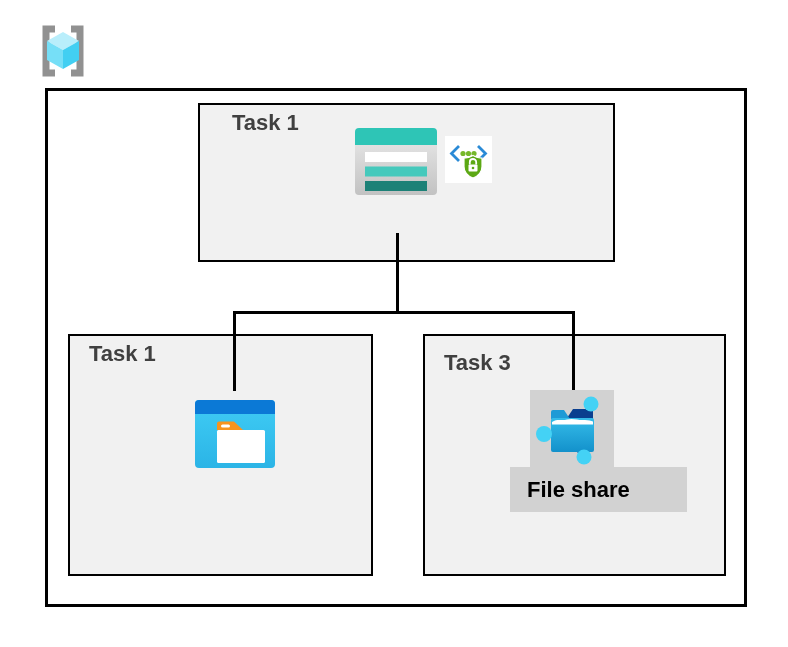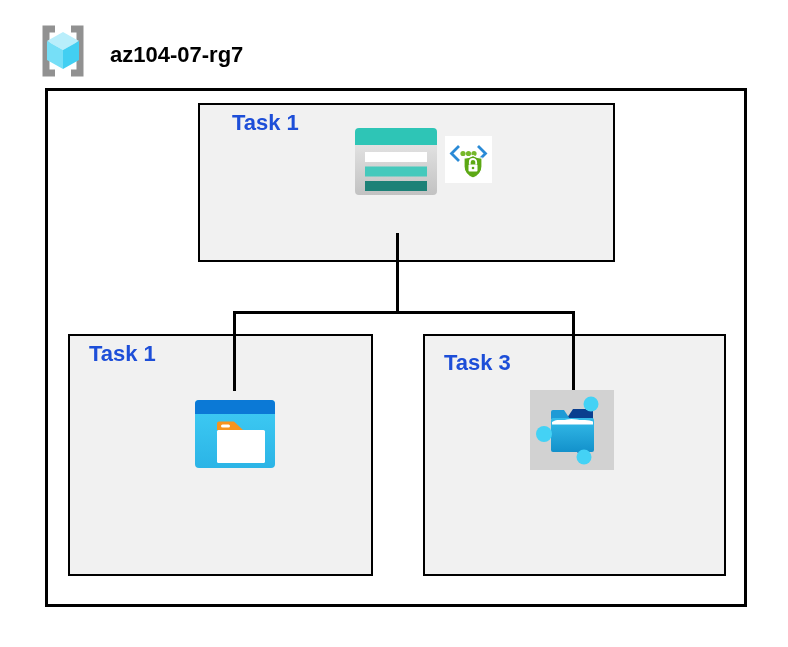--- a/index.html
+++ b/index.html
@@ -9,21 +9,21 @@
   }
   .abs { position:absolute; box-sizing:border-box; }
 
   
   .rg-title { font-size:22px; font-weight:700; color:#000; white-space:nowrap; }
 
   
   .outer-box { border:3px solid #000; background:#fff; }
   .task-box  { border:2.5px solid #000; background:#f1f1f1; }
 
-  .task-label { font-size:22px; font-weight:700; color:#1d4ed8; white-space:nowrap; }
+  .task-label { font-size:22px; font-weight:700; color:#404040; white-space:nowrap; }
   .item-label { font-size:22px; font-weight:700; color:#000; white-space:nowrap; }
   .center { text-align:center; }
 
   
   .line { background:#000; }
 
   
   .gray-fill { background:#d2d2d2; }
   .fs-caption { line-height:45px; padding-left:17px; }
 
@@ -36,21 +36,20 @@
 
   <div class="abs" style="left:33px; top:21px; width:60px; height:60px;">
     <svg width="60" height="60" viewBox="0 0 60 60">
       <path d="M22 8 H13 V52 H22" fill="none" stroke="#919191" stroke-width="7"></path>
       <path d="M38 8 H47 V52 H38" fill="none" stroke="#919191" stroke-width="7"></path>
       <polygon points="30,11 46,20 30,29 14,20" fill="#b9eefb"></polygon>
       <polygon points="14,20 30,29 30,48 14,39" fill="#76dff7"></polygon>
       <polygon points="46,20 30,29 30,48 46,39" fill="#42cff2"></polygon>
     </svg>
   </div>
-  <div class="abs rg-title" style="left:110px; top:42px;">az104-07-rg7</div>
 
   <div class="abs outer-box" style="left:45px; top:88px; width:702px; height:519px;"></div>
 
   <div class="abs task-box" style="left:198px; top:103px; width:417px; height:159px;"></div>
   <div class="abs task-box" style="left:68px; top:334px; width:305px; height:242px;"></div>
   <div class="abs task-box" style="left:423px; top:334px; width:303px; height:242px;"></div>
 
   <div class="abs line" style="left:396px; top:233px; width:3px; height:80px;"></div>
   <div class="abs line" style="left:233px; top:311px; width:342px; height:3px;"></div>
   <div class="abs line" style="left:233px; top:311px; width:3px; height:80px;"></div>
@@ -127,14 +126,15 @@
       <path d="M32 26 L38 17 L58 17 L58 29 L32 29 Z" fill="#0a3f8f"></path>
       <path d="M16 27 v-7 a2 2 0 0 1 2 -2 h11 l6 9 z" fill="#1e9ad6"></path>
       <rect x="16" y="26" width="43" height="34" rx="2" fill="url(#fsg)"></rect>
       <path d="M17 30 c5 -3.5 10 -1 15 -2.5 c6 -1.8 12 1 16 0.5 c4 -0.4 8 0.5 10 1.5 v3 H17 z" fill="#ffffff"></path>
       <circle cx="56" cy="12" r="7.5" fill="#44d2f5"></circle>
       <circle cx="9" cy="42" r="8" fill="#44d2f5"></circle>
       <circle cx="49" cy="65" r="7.5" fill="#44d2f5"></circle>
     </svg>
   </div>
 
+  <div class="abs gray-fill item-label fs-caption" style="left:510px; top:467px; width:177px; height:45px;">File share</div>
 
 </div>
 
 </body></html>

